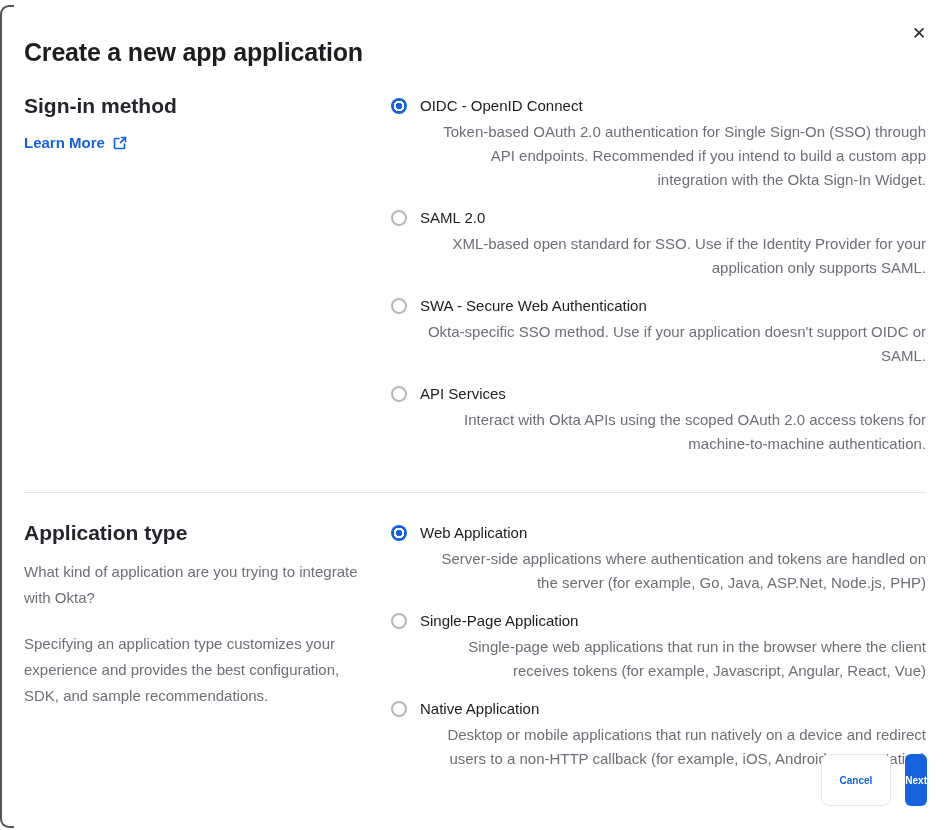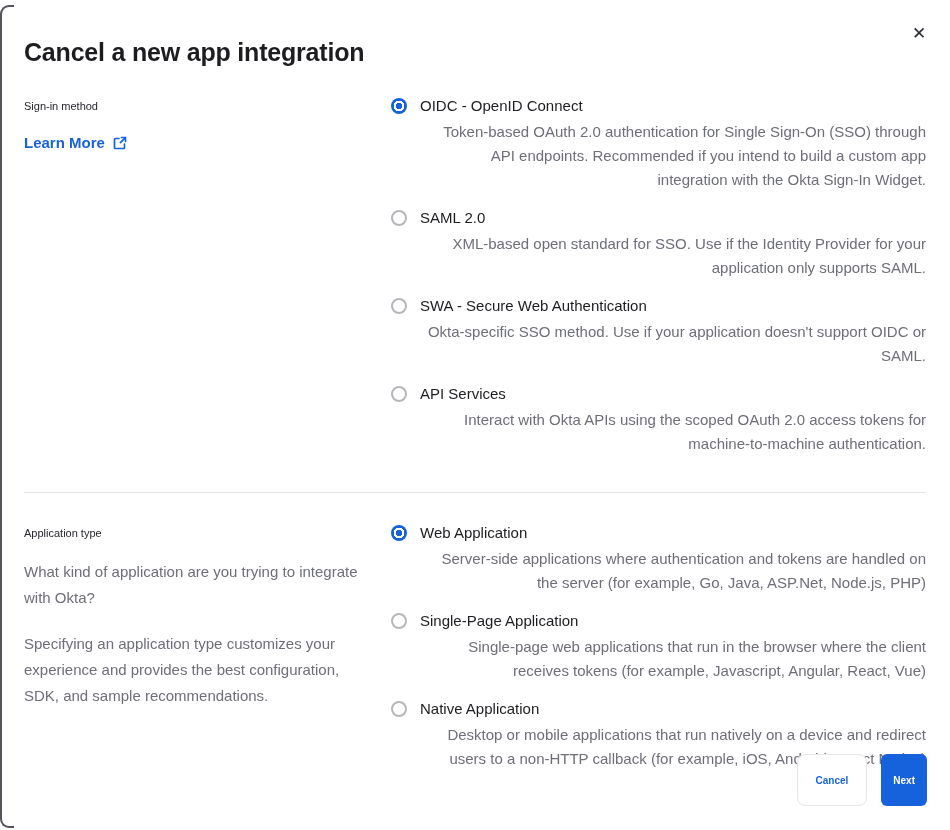--- a/index.html
+++ b/index.html
@@ -46,22 +46,22 @@
     text-align: center;
     padding: 0;
   }
   .section {
     display: grid;
     grid-template-columns: 345px 1fr;
     column-gap: 22px;
     margin-top: 30px;
   }
   .section-label {
-    font-size: 11px;
-    font-weight: 400;
+    font-size: 21px;
+    font-weight: 700;
     color: #24242c;
     line-height: 20px;
   }
   .learn-more {
     display: inline-flex;
     align-items: center;
     gap: 8px;
     margin-top: 18px;
     font-size: 15px;
     font-weight: 700;
@@ -137,31 +137,31 @@
     color: #1662dd;
     border: 1px solid #e6e6ea;
     border-radius: 8px;
     padding: 0 18px;
   }
   .btn-next {
     background: #1662dd;
     color: #ffffff;
     border: none;
     border-radius: 6px;
-    padding: 0 12px;
+    padding: 0 0;
   }
 </style>
 </head>
 <body>
 
 <div class="frame-edge"></div>
 
 <div class="dialog">
 
-  <h1 class="dialog-title">Cancel a new app integration</h1>
+  <h1 class="dialog-title">Create a new app application</h1>
 
   <button class="close-btn">
     <span>✕</span>
   </button>
 
   <div class="section">
     <div class="col-left">
       <div class="section-label">Sign-in method</div>
       <a class="learn-more">
         <span>Learn More</span>

